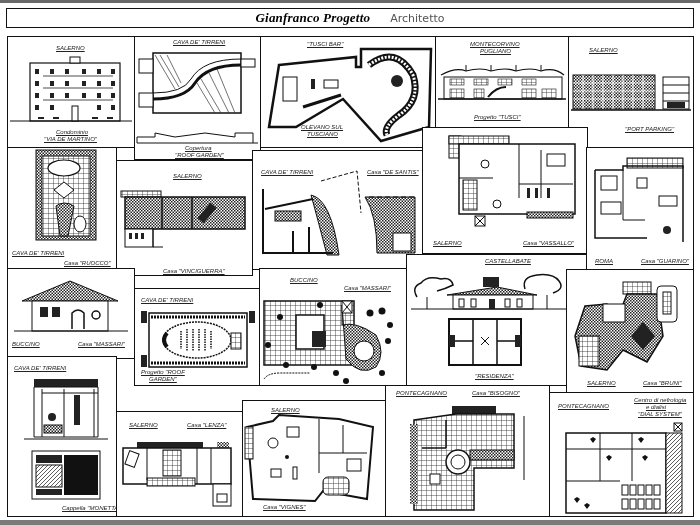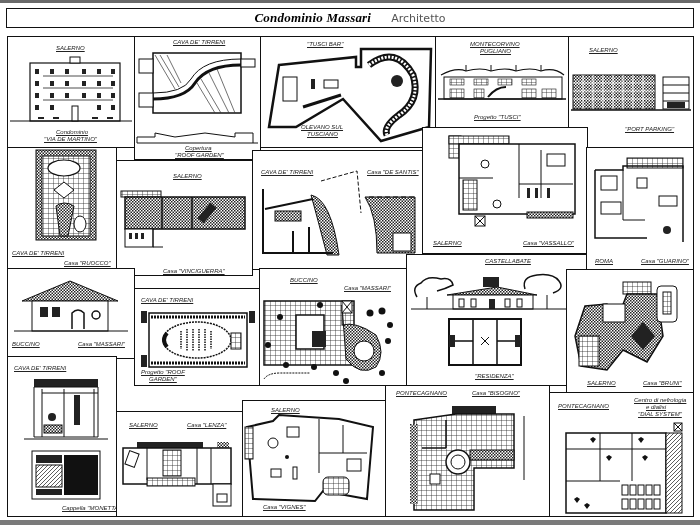--- a/index.html
+++ b/index.html
@@ -12,21 +12,21 @@
   .panel{position:absolute;background:#fff;border:1.5px solid #111;box-sizing:border-box;overflow:hidden;}
   .lbl{position:absolute;font-family:"Liberation Sans",sans-serif;font-style:italic;font-size:6px;color:#222;text-decoration:underline;white-space:nowrap;line-height:7px;}
   svg{position:absolute;}
 </style>
 </head>
 <body>
 
 <div class="topbar"></div>
 
 <div class="header">
-  <span class="name">Condominio Massari</span>
+  <span class="name">Gianfranco Progetto</span>
   <span class="role">Architetto</span>
 </div>
 
 <svg width="0" height="0" style="position:absolute">
   <defs>
     <pattern id="hatch" width="3" height="3" patternUnits="userSpaceOnUse">
       <rect width="3" height="3" fill="#fff"></rect>
       <rect width="1.5" height="1.5" fill="#222"></rect>
       <rect x="1.5" y="1.5" width="1.5" height="1.5" fill="#222"></rect>
     </pattern>

